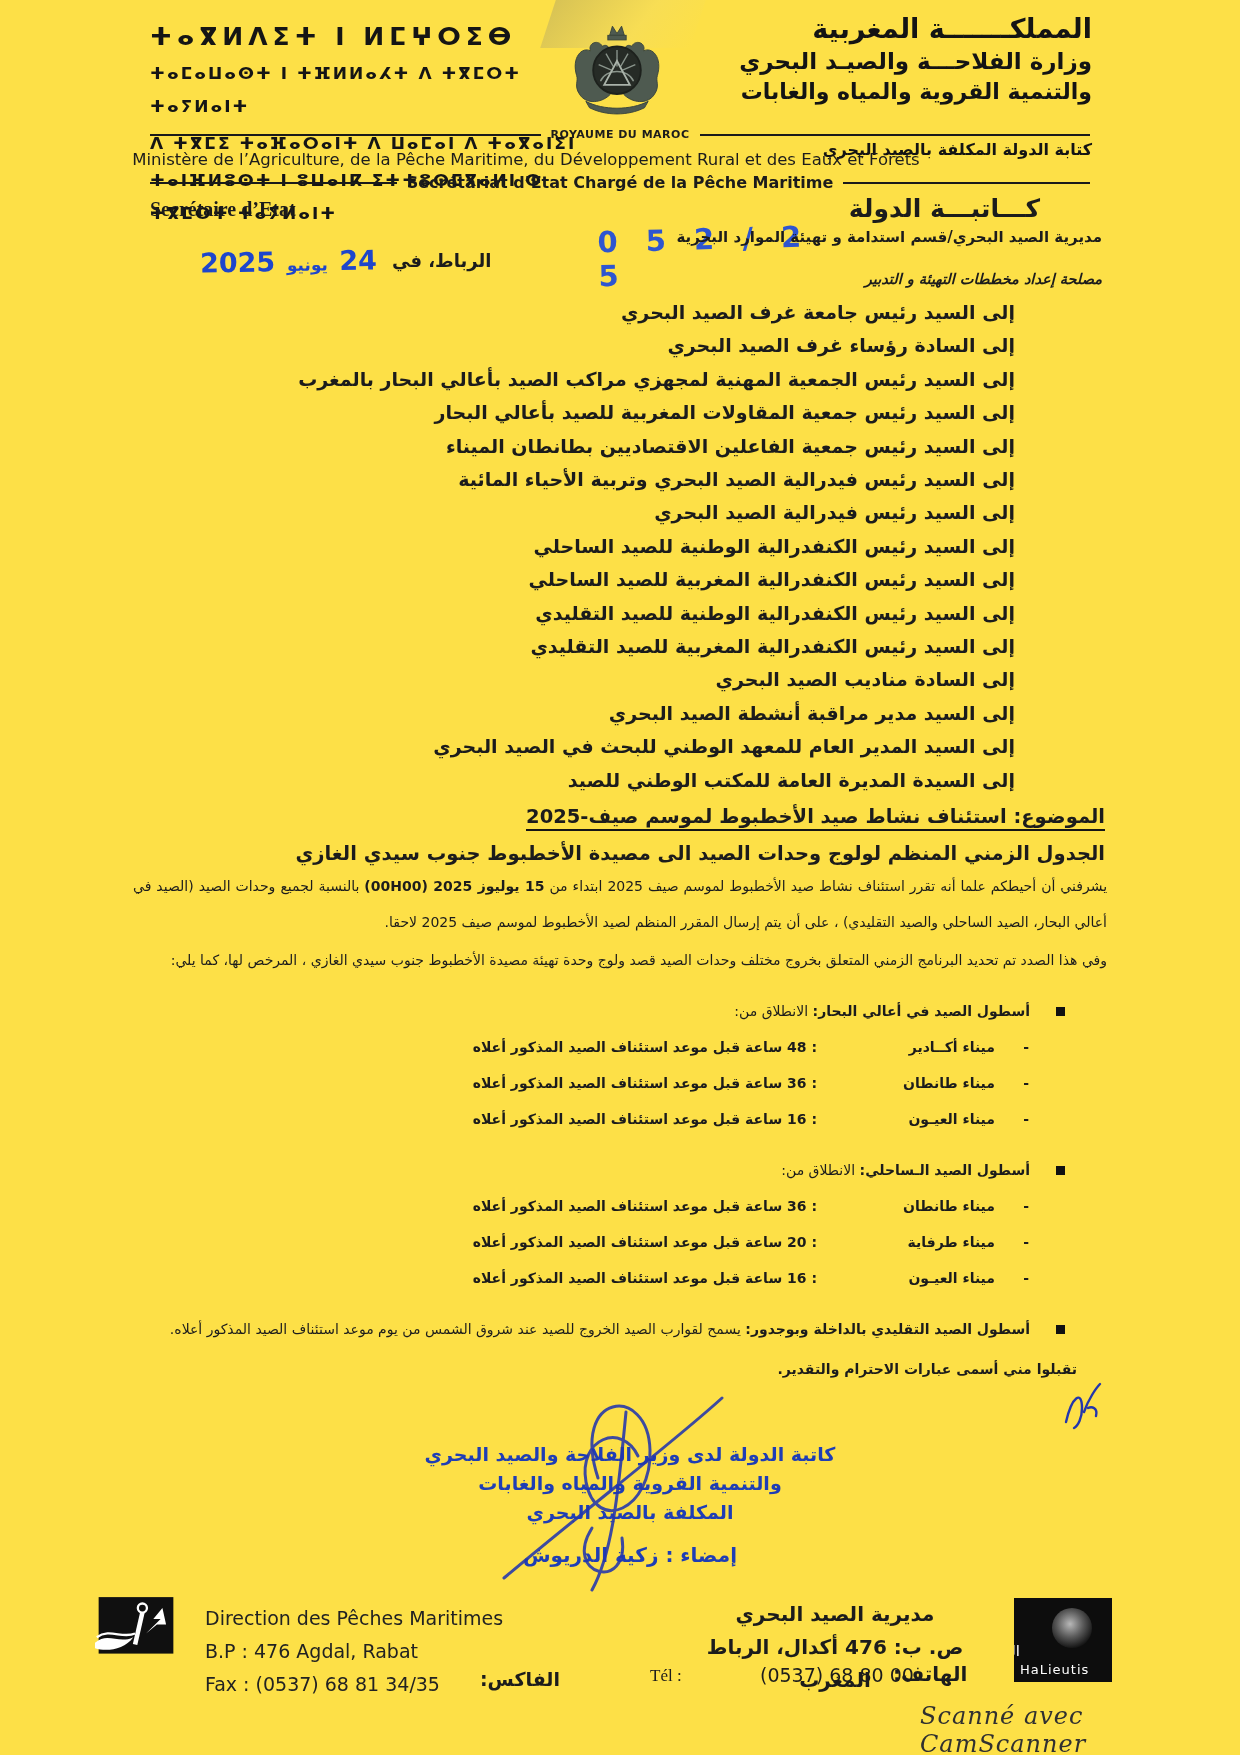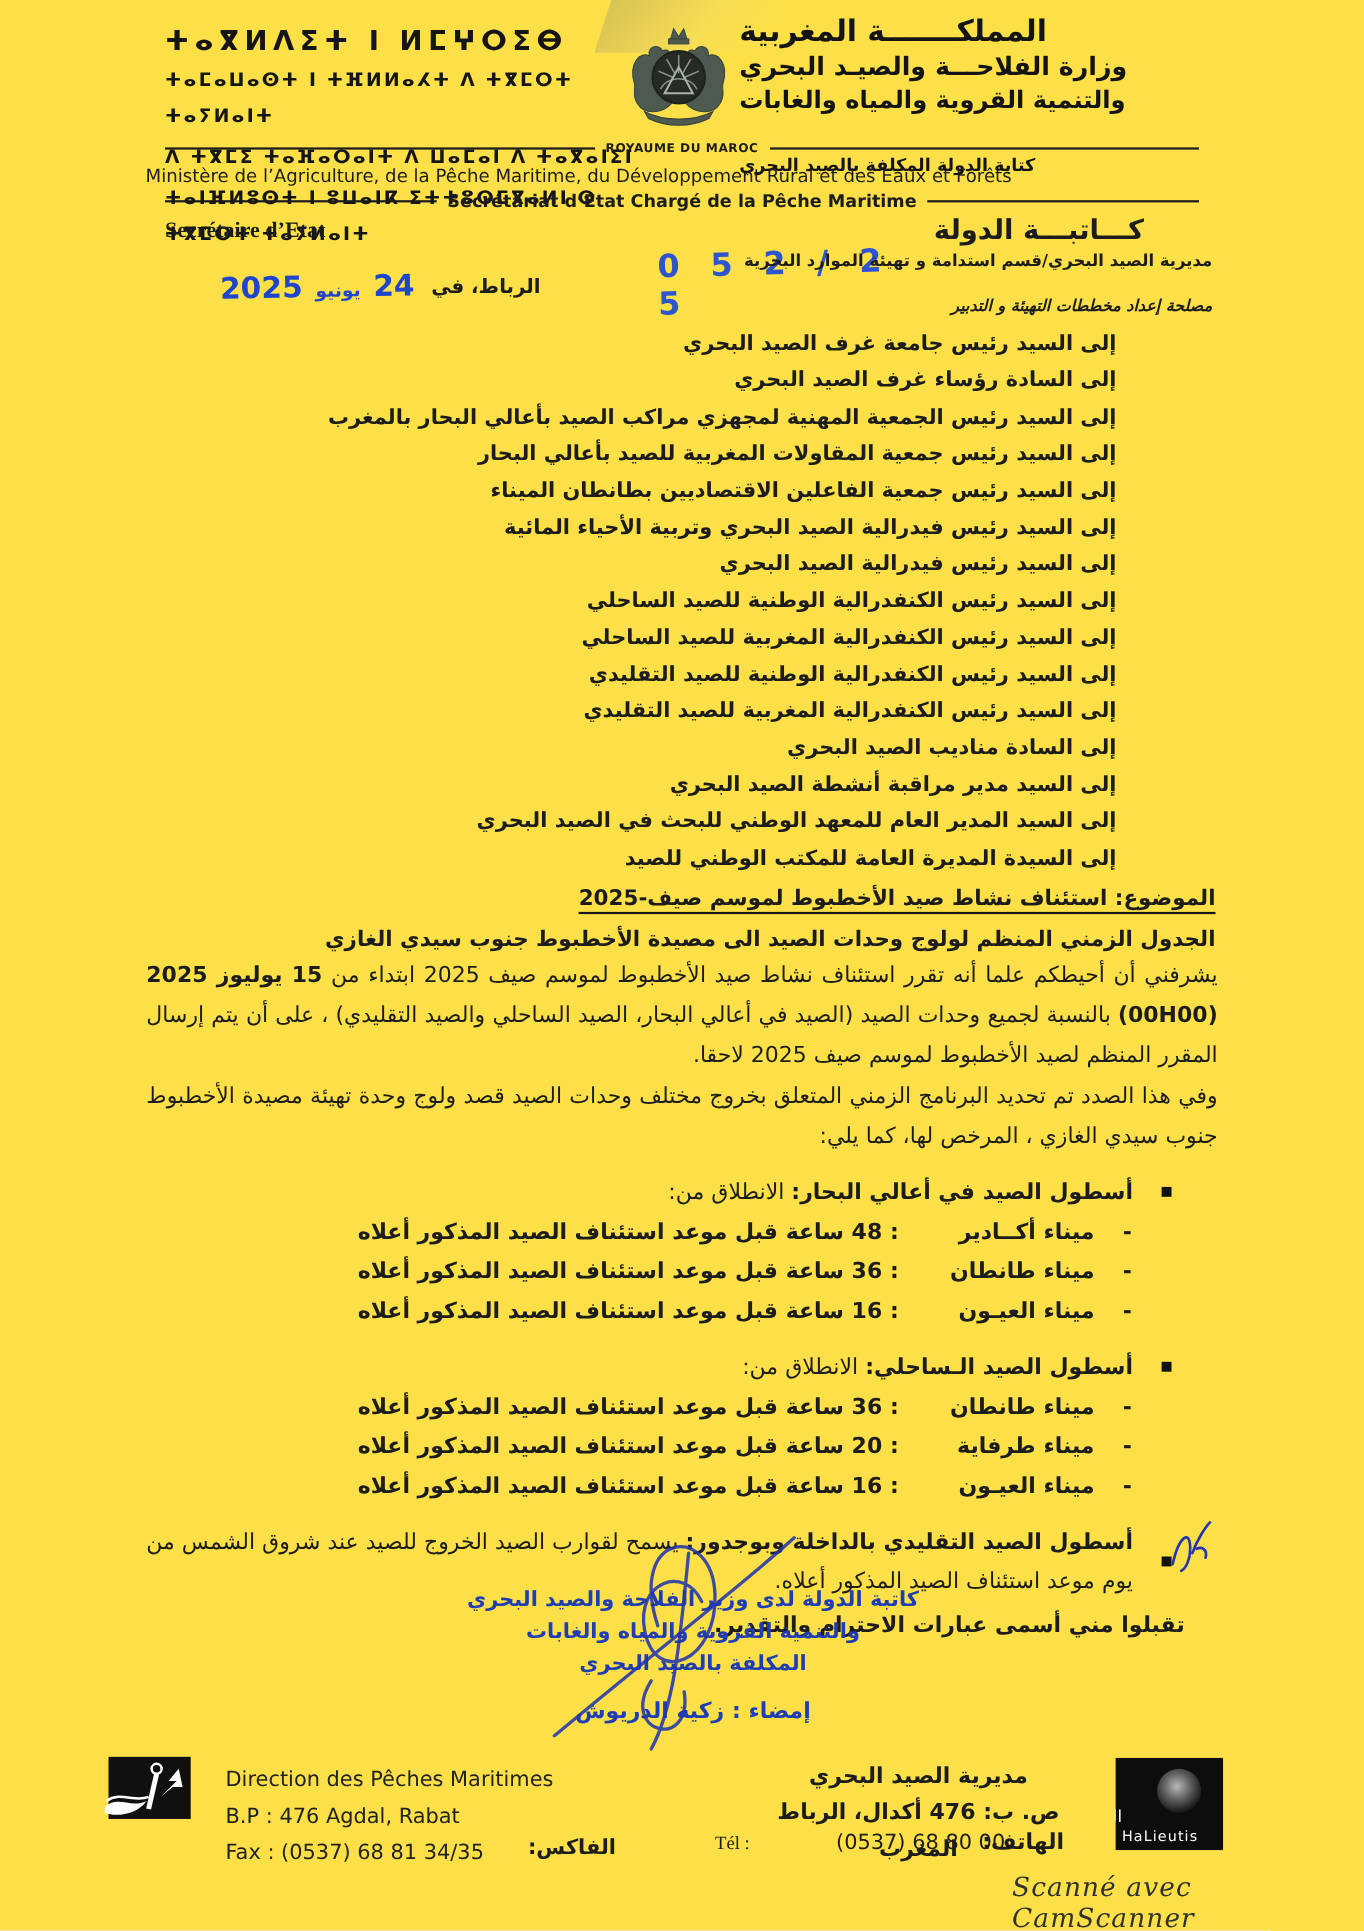--- a/index.html
+++ b/index.html
@@ -13,21 +13,21 @@
   .ltr{direction:ltr;}
 
   
   .tifinagh{left:150px;top:20px;width:430px;line-height:33px;color:#151515;}
   .tif-l1{font-size:25px;letter-spacing:5px;font-weight:bold;}
   .tif-l2,.tif-l3,.tif-l4{font-size:17px;letter-spacing:2px;font-weight:bold;margin-top:4px;}
   .scan-fold{left:548px;top:0;width:150px;height:48px;
     background:linear-gradient(115deg,rgba(120,120,120,.28),rgba(200,200,200,.10) 60%,transparent);
     transform:skewX(-18deg);}
   .coa{left:562px;top:16px;}
-  .ar-header{right:138px;top:12px;width:430px;text-align:left;font-weight:bold;color:#141414;}
+  .ar-header{right:148px;top:12px;width:430px;text-align:right;font-weight:bold;color:#141414;}
   .ar-h1{font-size:27px;line-height:34px;}
   .ar-h2{font-size:23px;line-height:31px;}
   .ar-h3{font-size:22px;line-height:30px;}
   .ar-h4{font-size:16px;line-height:29px;margin-top:28px;}
 
   .royaume-row{left:150px;top:128px;width:940px;display:flex;align-items:center;gap:10px;}
   .rule{flex:1;height:0;border-top:2.5px solid #1a1a1a;}
   .royaume-label{font-size:11px;font-weight:bold;letter-spacing:.5px;white-space:nowrap;}
   .ministere{left:0;top:150px;width:1052px;text-align:center;font-size:16.5px;font-weight:normal;}
   .secretariat-row{left:150px;top:173px;width:940px;display:flex;align-items:center;gap:10px;}
@@ -49,21 +49,21 @@
   
   .recipients{right:225px;top:296px;width:880px;text-align:right;font-size:19px;font-weight:600;}
   .recipients div{line-height:33.4px;}
 
   
   .subject{right:135px;top:805px;width:970px;text-align:right;font-weight:bold;font-size:19.5px;}
   .subject .u{border-bottom:2px solid #151515;padding-bottom:1px;}
   .subject .s2{margin-top:14px;}
 
   
-  .body-block{left:133px;top:868px;width:974px;font-size:20px;line-height:36px;text-align:justify;}
+  .body-block{left:133px;top:868px;width:974px;font-size:14px;line-height:36px;text-align:justify;}
   .body-block p{margin:0 0 2px 0;}
   .b{font-weight:bold;}
   .fleet-head{display:flex;direction:rtl;align-items:baseline;padding-right:42px;margin-top:15px;line-height:36px;}
   .sq{width:9px;height:9px;background:#111;display:inline-block;margin-left:26px;flex:none;align-self:center;}
   .port-item{display:flex;direction:rtl;align-items:baseline;padding-right:78px;line-height:36px;}
   .dash{width:34px;flex:none;font-weight:bold;}
   .port-name{width:178px;flex:none;font-weight:600;}
   .port-delay{flex:none;font-weight:600;}
   .fleet3-text{display:block;}
   .fleet3-wrap{padding-right:42px;text-indent:0;}

